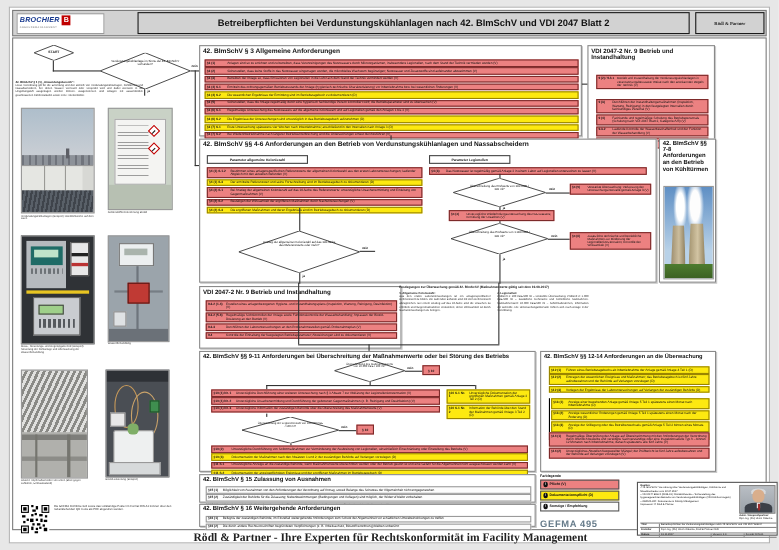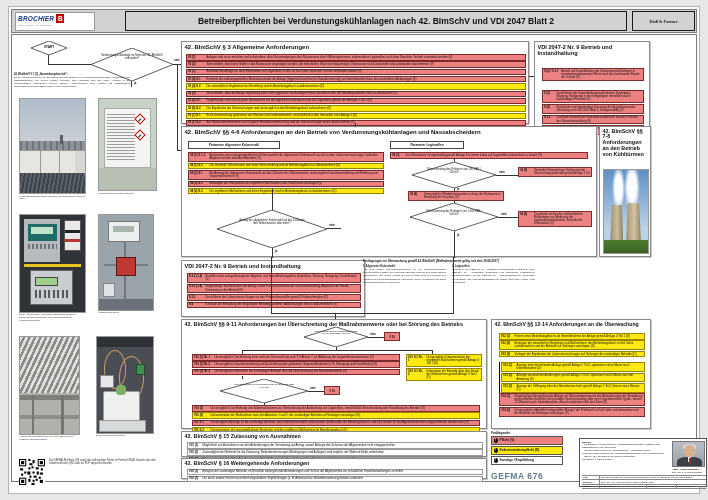--- a/index.html
+++ b/index.html
@@ -584,21 +584,21 @@
         <div class="lrow yellow">
         <span class="lico">!</span>
         <span>Dokumentationspflicht (D)</span>
       </div>
         <div class="lrow plain">
         <span class="lico">!</span>
         <span>Sonstige / Empfehlung</span>
       </div>
       </div>
   </div>
-  <div id="gefma" style="left:482px;top:464px">GEFMA 676</div>
+  <div id="gefma" style="left:482px;top:464px">GEFMA 495</div>
 
   <div id="infobox">
     <div class="abs" style="left:2px;top:1.5px;width:86px">
       <span class="ih">Quellen:</span>
       <div>
 
       <div>– 42. BImSchV: Verordnung über Verdunstungskühlanlagen, Kühltürme und Nassabscheider vom 12.07.2017</div>
           <div>– VDI 2047 Blatt 2 (2015-01): Rückkühlwerke – Sicherstellung des hygienegerechten Betriebs von Verdunstungskühlanlagen (VDI-Kühlturmregeln)</div>
           <div>– GEFMA 924: Dokumente im Facility Management</div>
         </div>
@@ -626,13 +626,14 @@
       </div>
       <div class="itr">
         <span class="k">Datum</span>
         <span class="v">19.11.2017</span>
         <span class="v2">Version: 1.0</span>
         <span class="v2">Format: DIN A1</span>
       </div>
     </div>
   </div>
 
+  <div id="footer">Rödl &amp; Partner - Ihre Experten für Rechtskonformität im Facility Management</div>
 </div>
 
 </body></html>

